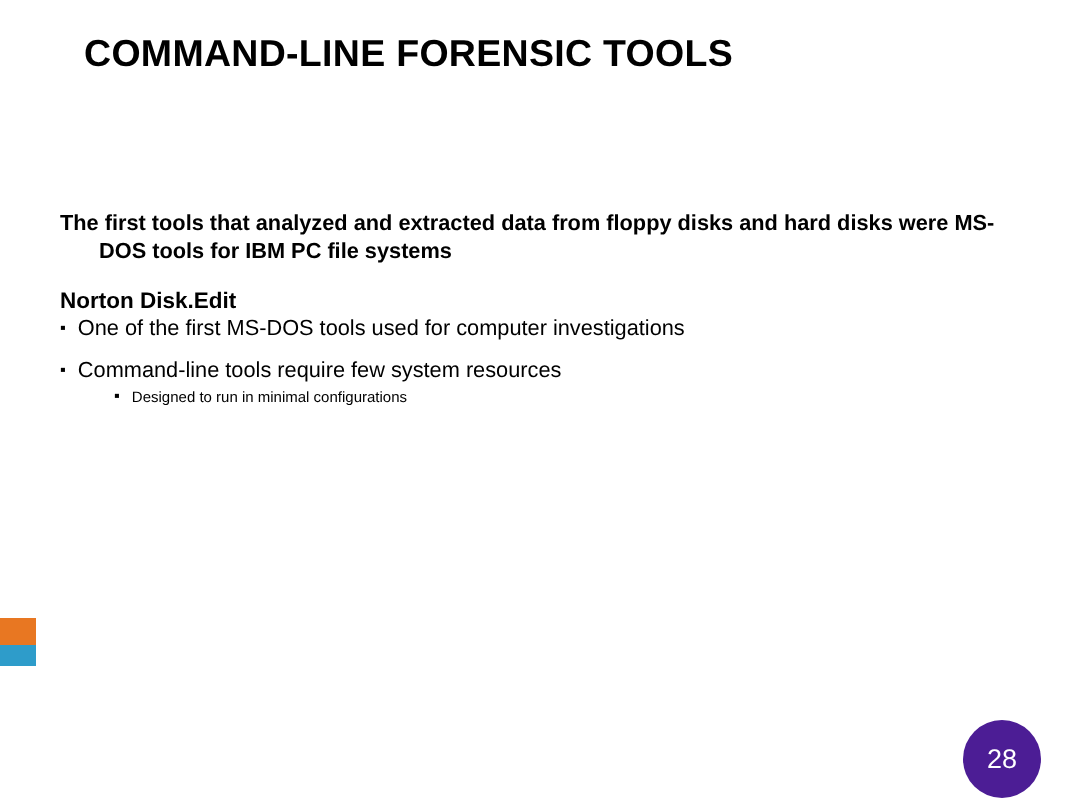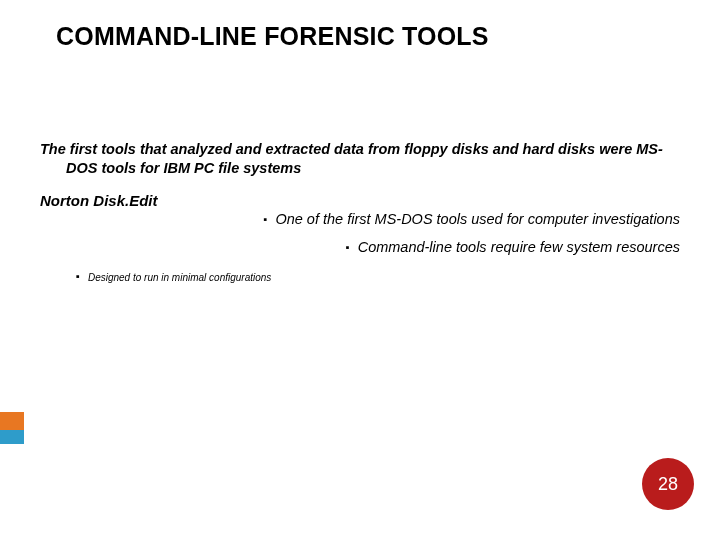--- a/index.html
+++ b/index.html
@@ -1,46 +1,46 @@
 <!DOCTYPE html>
 <html><head>
 <meta charset="utf-8">
 <style>
   * { margin: 0; padding: 0; box-sizing: border-box; }
   html, body { width: 720px; height: 540px; font-family: Arial, Helvetica, sans-serif; background: #fff; overflow: hidden; }
   .slide { position: relative; width: 720px; height: 540px; }
   .title { position: absolute; top: 22px; left: 56px; font-size: 25px; font-weight: 700; letter-spacing: 0.2px; color: #000; }
-  .body { position: absolute; top: 140px; left: 40px; right: 40px; color: #000; font-style: italic; }
+  .body { position: absolute; top: 140px; left: 40px; right: 40px; color: #000; }
   .para { font-size: 14.5px; font-weight: 700; line-height: 1.32; margin-bottom: 14px; padding-left: 26px; text-indent: -26px; }
   .subhead { font-size: 15px; font-weight: 700; margin-bottom: 2px; }
-  .bullet-l1 { font-size: 14.5px; font-weight: 400; margin: 0 0 12px 0; padding-left: 18px; text-indent: -18px; text-align: right; }
+  .bullet-l1 { font-size: 14.5px; font-weight: 400; margin: 0 0 12px 0; padding-left: 18px; text-indent: -18px; }
   .bullet-l1::before { content: "▪"; color: #000; margin-right: 8px; font-size: 11px; position: relative; top: -1px; }
   .bullet-l2 { font-size: 10px; font-weight: 400; margin: 4px 0 0 36px; padding-left: 18px; text-indent: -18px; }
   .bullet-l2::before { content: "▪"; color: #000; margin-right: 8px; font-size: 11px; position: relative; top: -1px; }
   .accent { position: absolute; left: 0; bottom: 96px; width: 24px; height: 32px; }
   .accent .orange { position: absolute; left: 0; top: 0; width: 24px; height: 18px; background: #E87722; }
   .accent .blue { position: absolute; left: 0; top: 18px; width: 24px; height: 14px; background: #2E9CCA; }
   .footer-text { position: absolute; right: 106px; bottom: 32px; font-size: 10.5px; font-weight: 700; color: #444; letter-spacing: 0.2px; }
-  .pagenum-wrap { position: absolute; right: 26px; bottom: 30px; width: 52px; height: 52px; border-radius: 50%; background: #b91c1c; display: flex; align-items: center; justify-content: center; text-align: center; }
+  .pagenum-wrap { position: absolute; right: 26px; bottom: 8px; width: 52px; height: 52px; border-radius: 50%; background: #4c1d95; display: flex; align-items: center; justify-content: center; text-align: center; }
   .pagenum { color: #fff; font-size: 18px; font-weight: 400; }
 </style>
 </head>
 <body>
 
 <div class="slide">
 
   <div class="title">COMMAND-LINE FORENSIC TOOLS</div>
 
   <div class="body">
     <p class="para">The first tools that analyzed and extracted data from floppy disks and hard disks were MS-DOS tools for IBM PC file systems</p>
 
     <p class="subhead">Norton Disk.Edit</p>
     <p class="bullet-l1">One of the first MS-DOS tools used for computer investigations</p>
 
-    <p class="bullet-l1" style="margin-bottom:16px">Command-line tools require few system resources</p>
+    <p class="bullet-l1" style="margin-bottom:4px">Command-line tools require few system resources</p>
     <p class="bullet-l2">Designed to run in minimal configurations</p>
   </div>
 
   <div class="accent">
     <div class="orange"></div>
     <div class="blue"></div>
   </div>
 
 
   <div class="pagenum-wrap">

